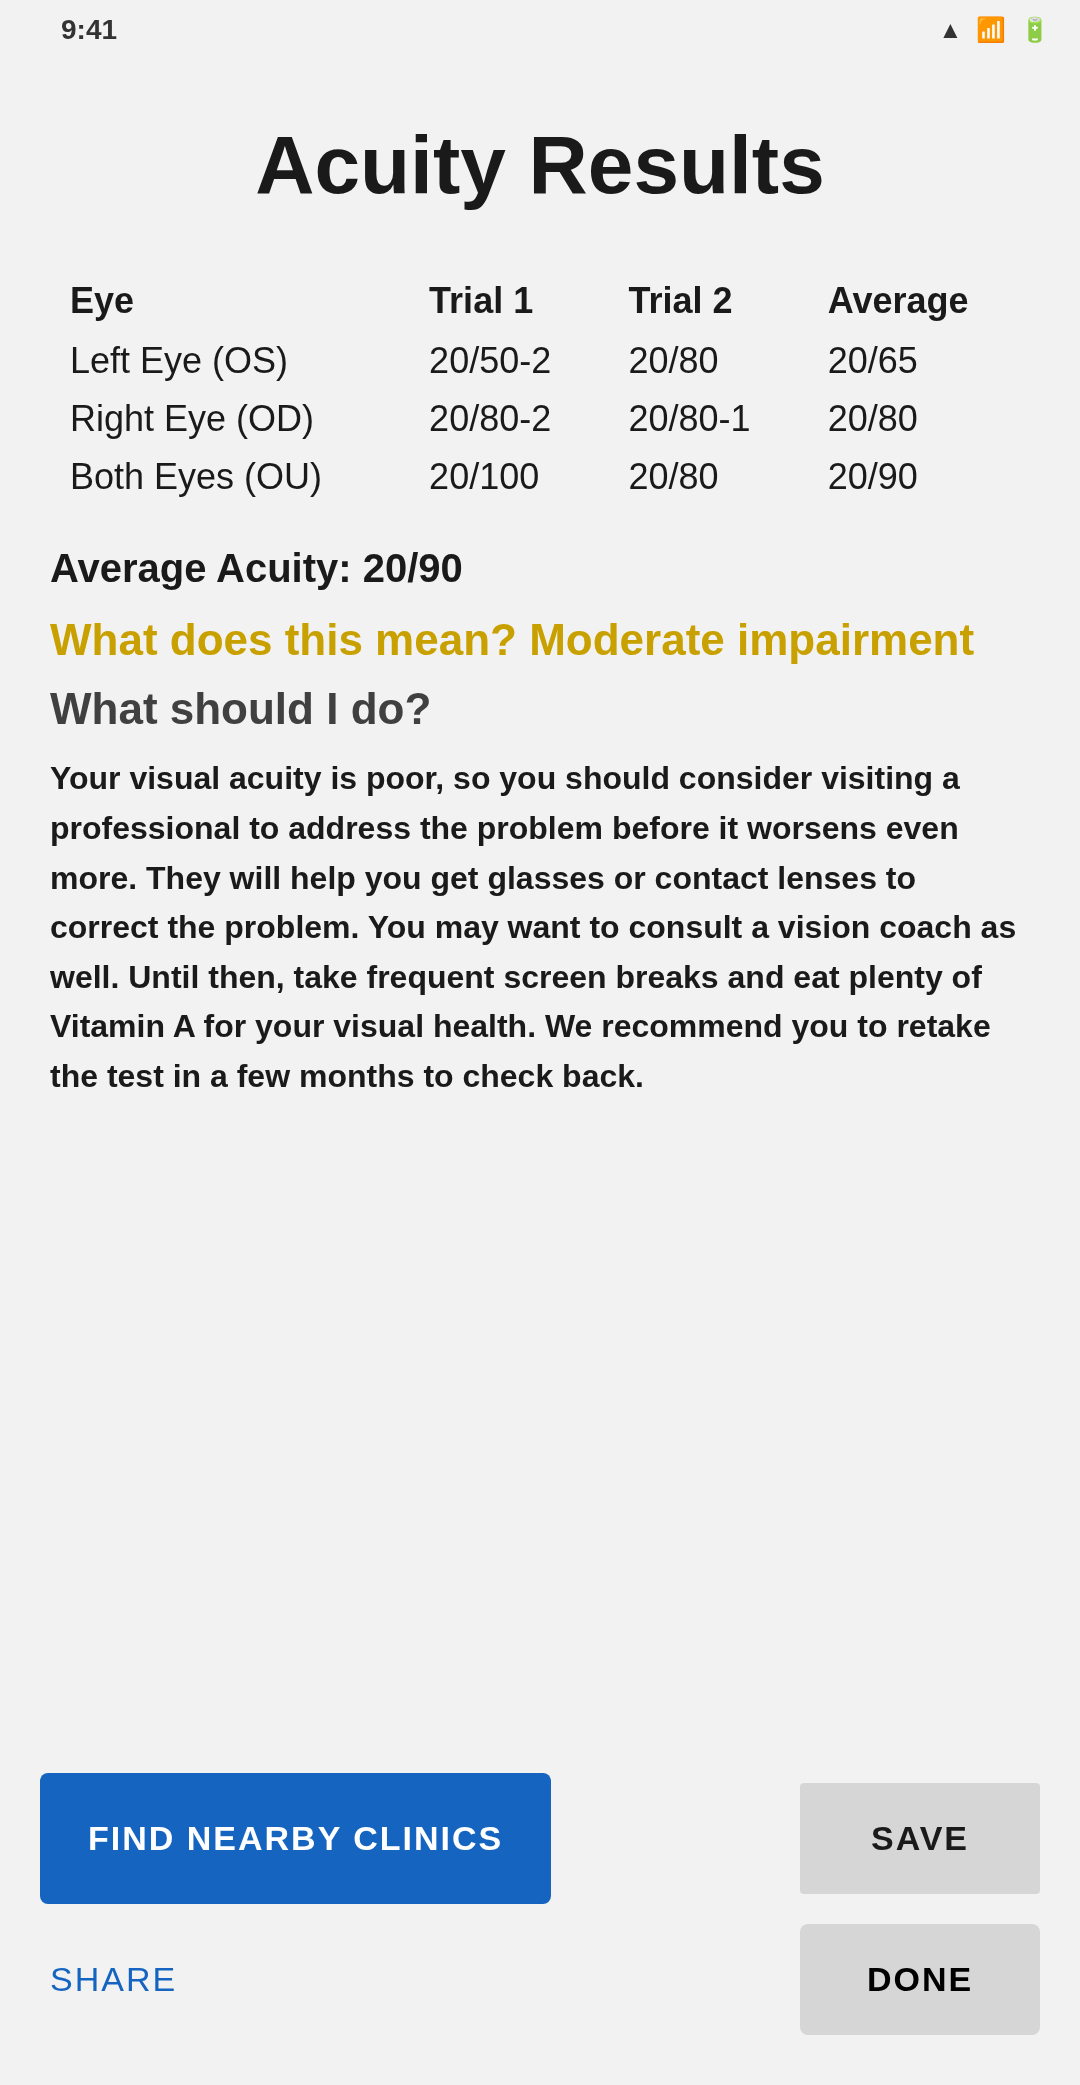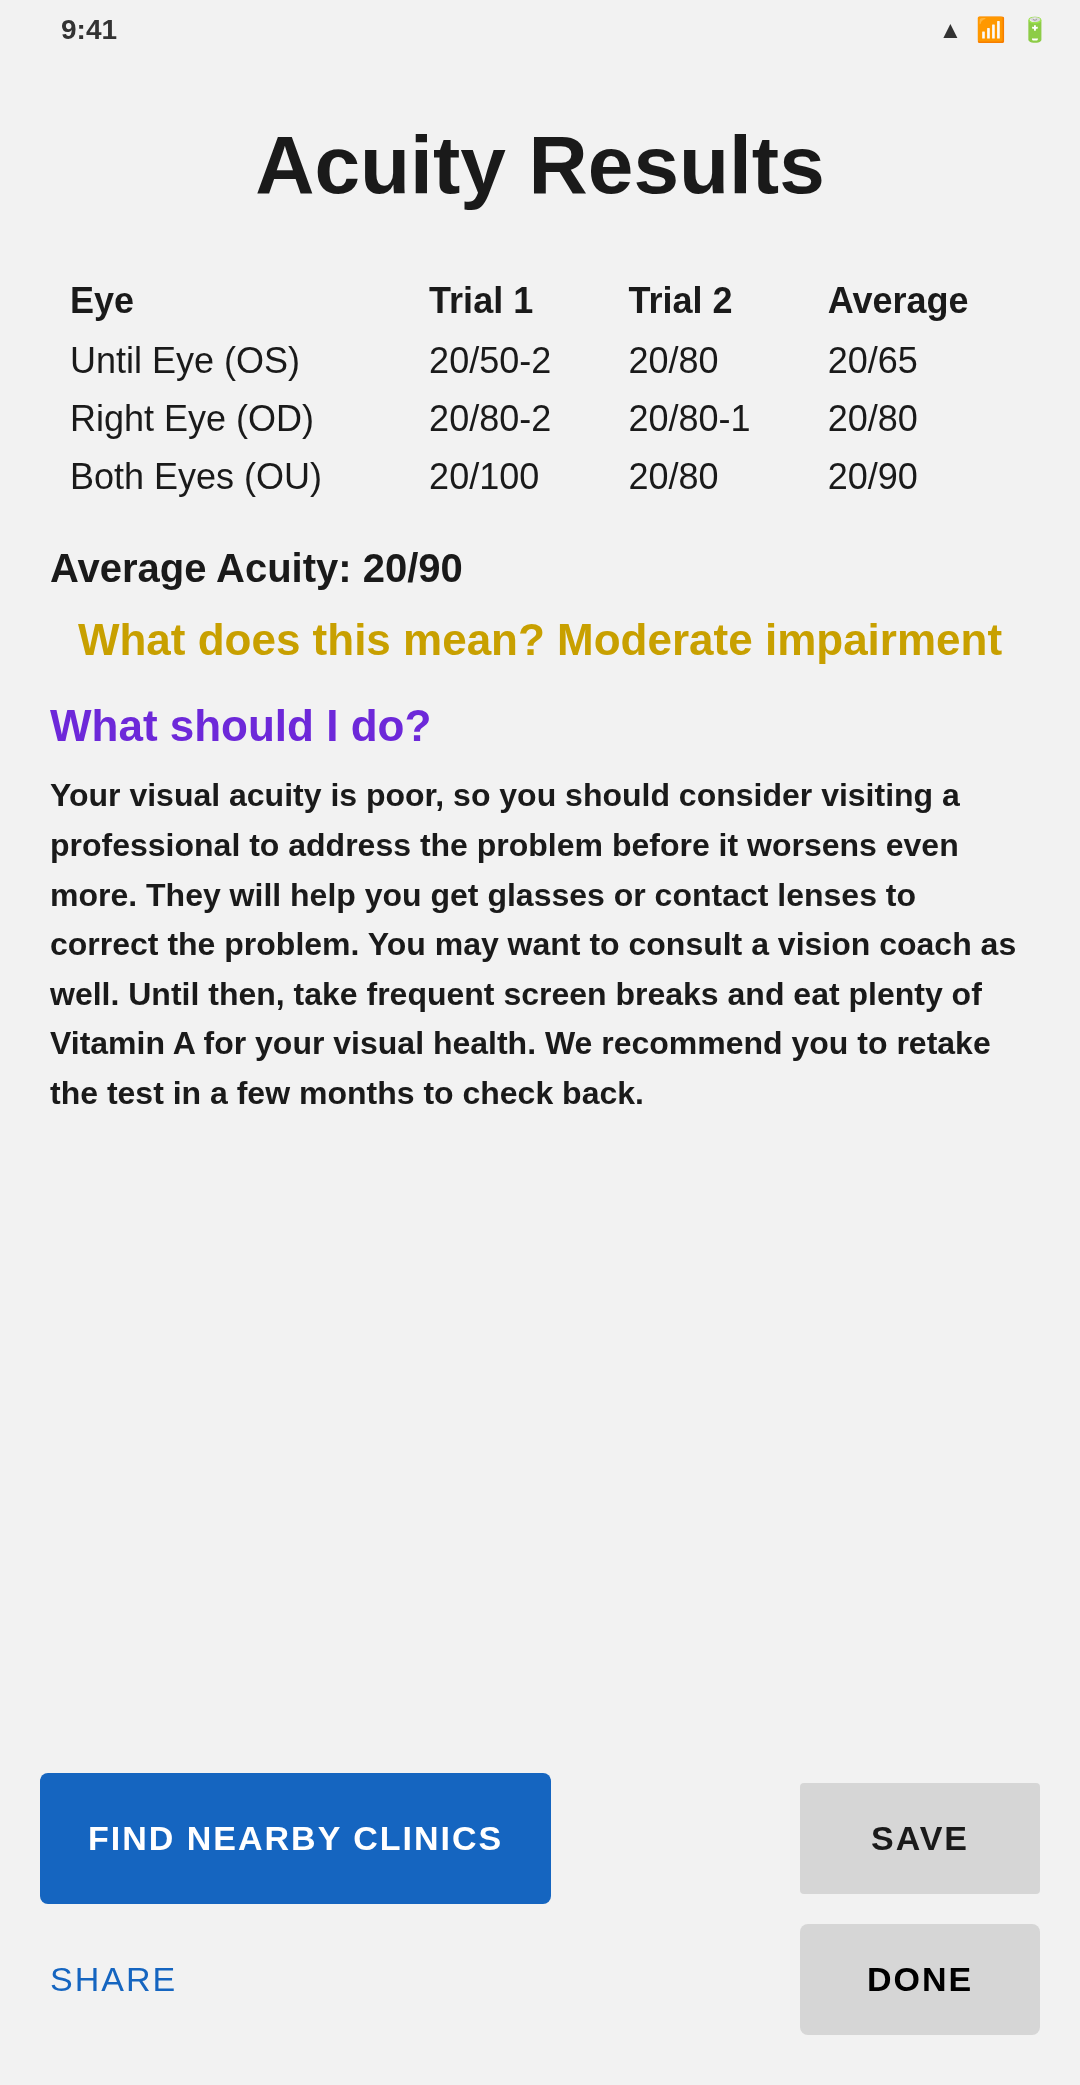--- a/index.html
+++ b/index.html
@@ -88,29 +88,28 @@
       font-size: 40px;
       font-weight: 800;
       color: #1a1a1a;
       margin-bottom: 20px;
     }
 
     .what-does-mean {
       font-size: 44px;
       font-weight: 700;
       color: #c8a000;
-      margin-bottom: 33px;
+      margin-bottom: 16px;
       line-height: 1.3;
-      text-align: center;
     }
 
     .what-should-title {
       font-size: 44px;
       font-weight: 800;
-      color: #6d28d9;
+      color: #404040;
       margin-bottom: 20px;
     }
 
     .advice-text {
       font-size: 32px;
       font-weight: 700;
       color: #1a1a1a;
       line-height: 1.55;
     }
 
@@ -210,21 +209,21 @@
     <thead>
       <tr>
         <th class="col-eye">Eye</th>
         <th>Trial 1</th>
         <th>Trial 2</th>
         <th>Average</th>
       </tr>
     </thead>
     <tbody>
       <tr>
-        <td>Until Eye (OS)</td>
+        <td>Left Eye (OS)</td>
         <td>20/50-2</td>
         <td>20/80</td>
         <td>20/65</td>
       </tr>
       <tr>
         <td>Right Eye (OD)</td>
         <td>20/80-2</td>
         <td>20/80-1</td>
         <td>20/80</td>
       </tr>

